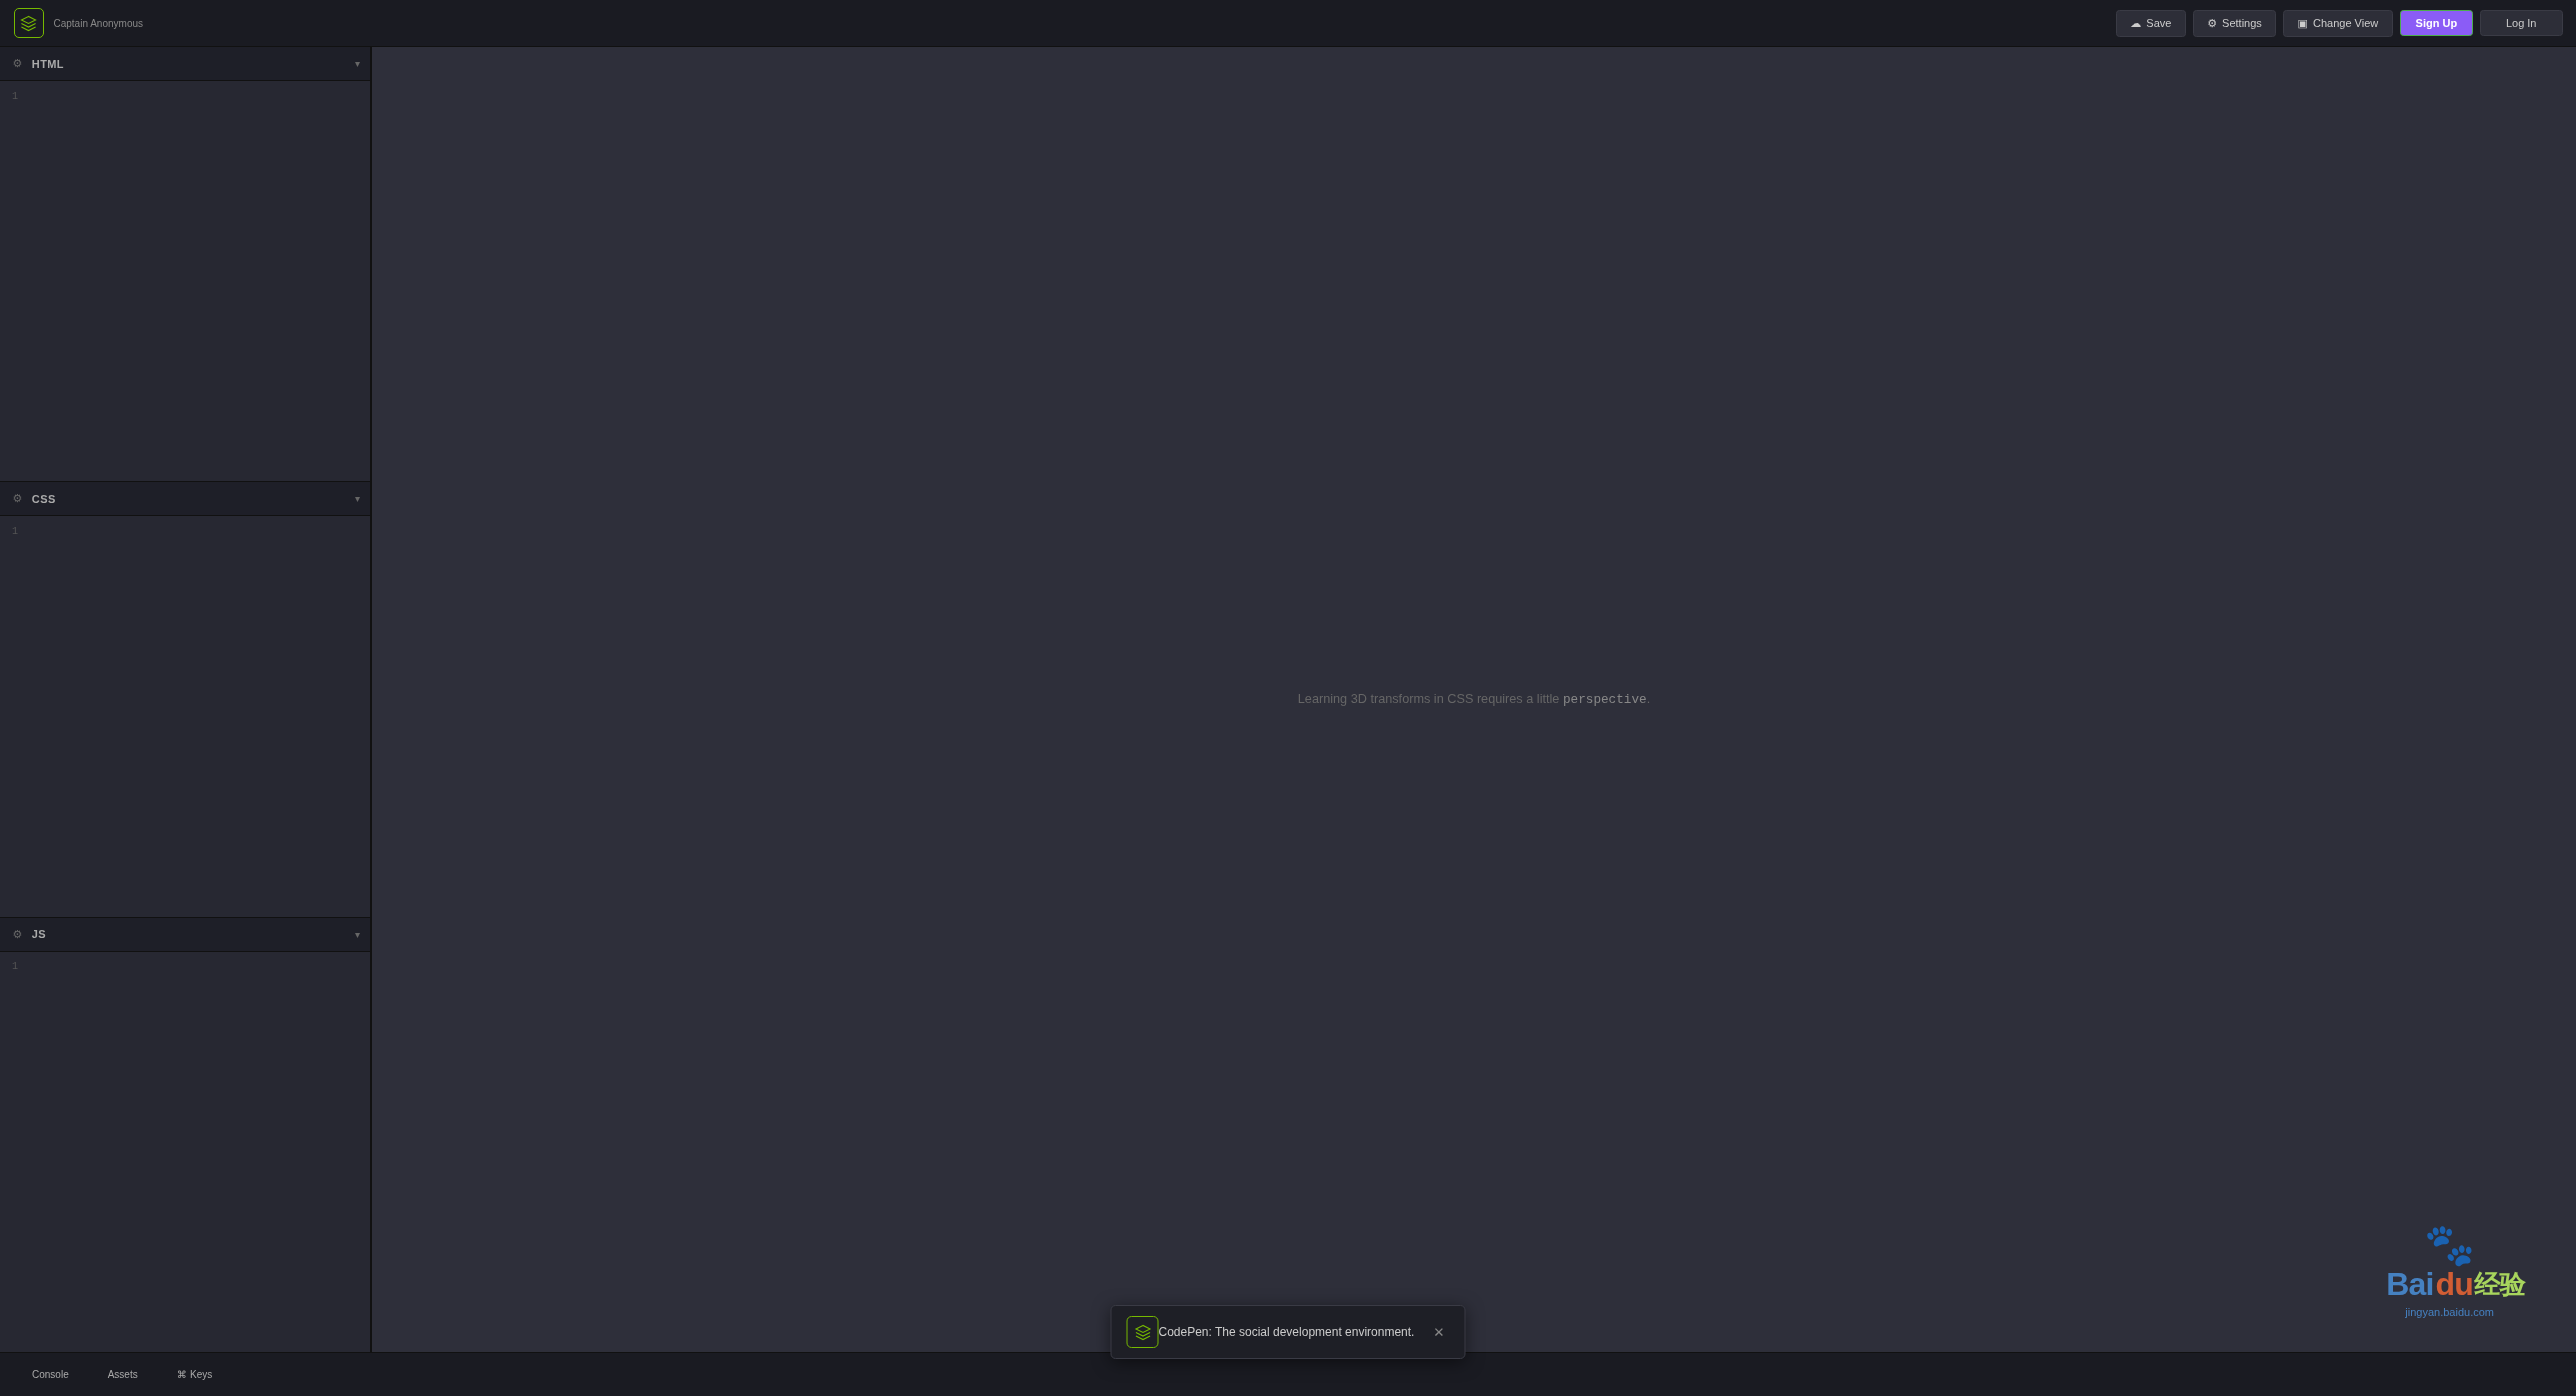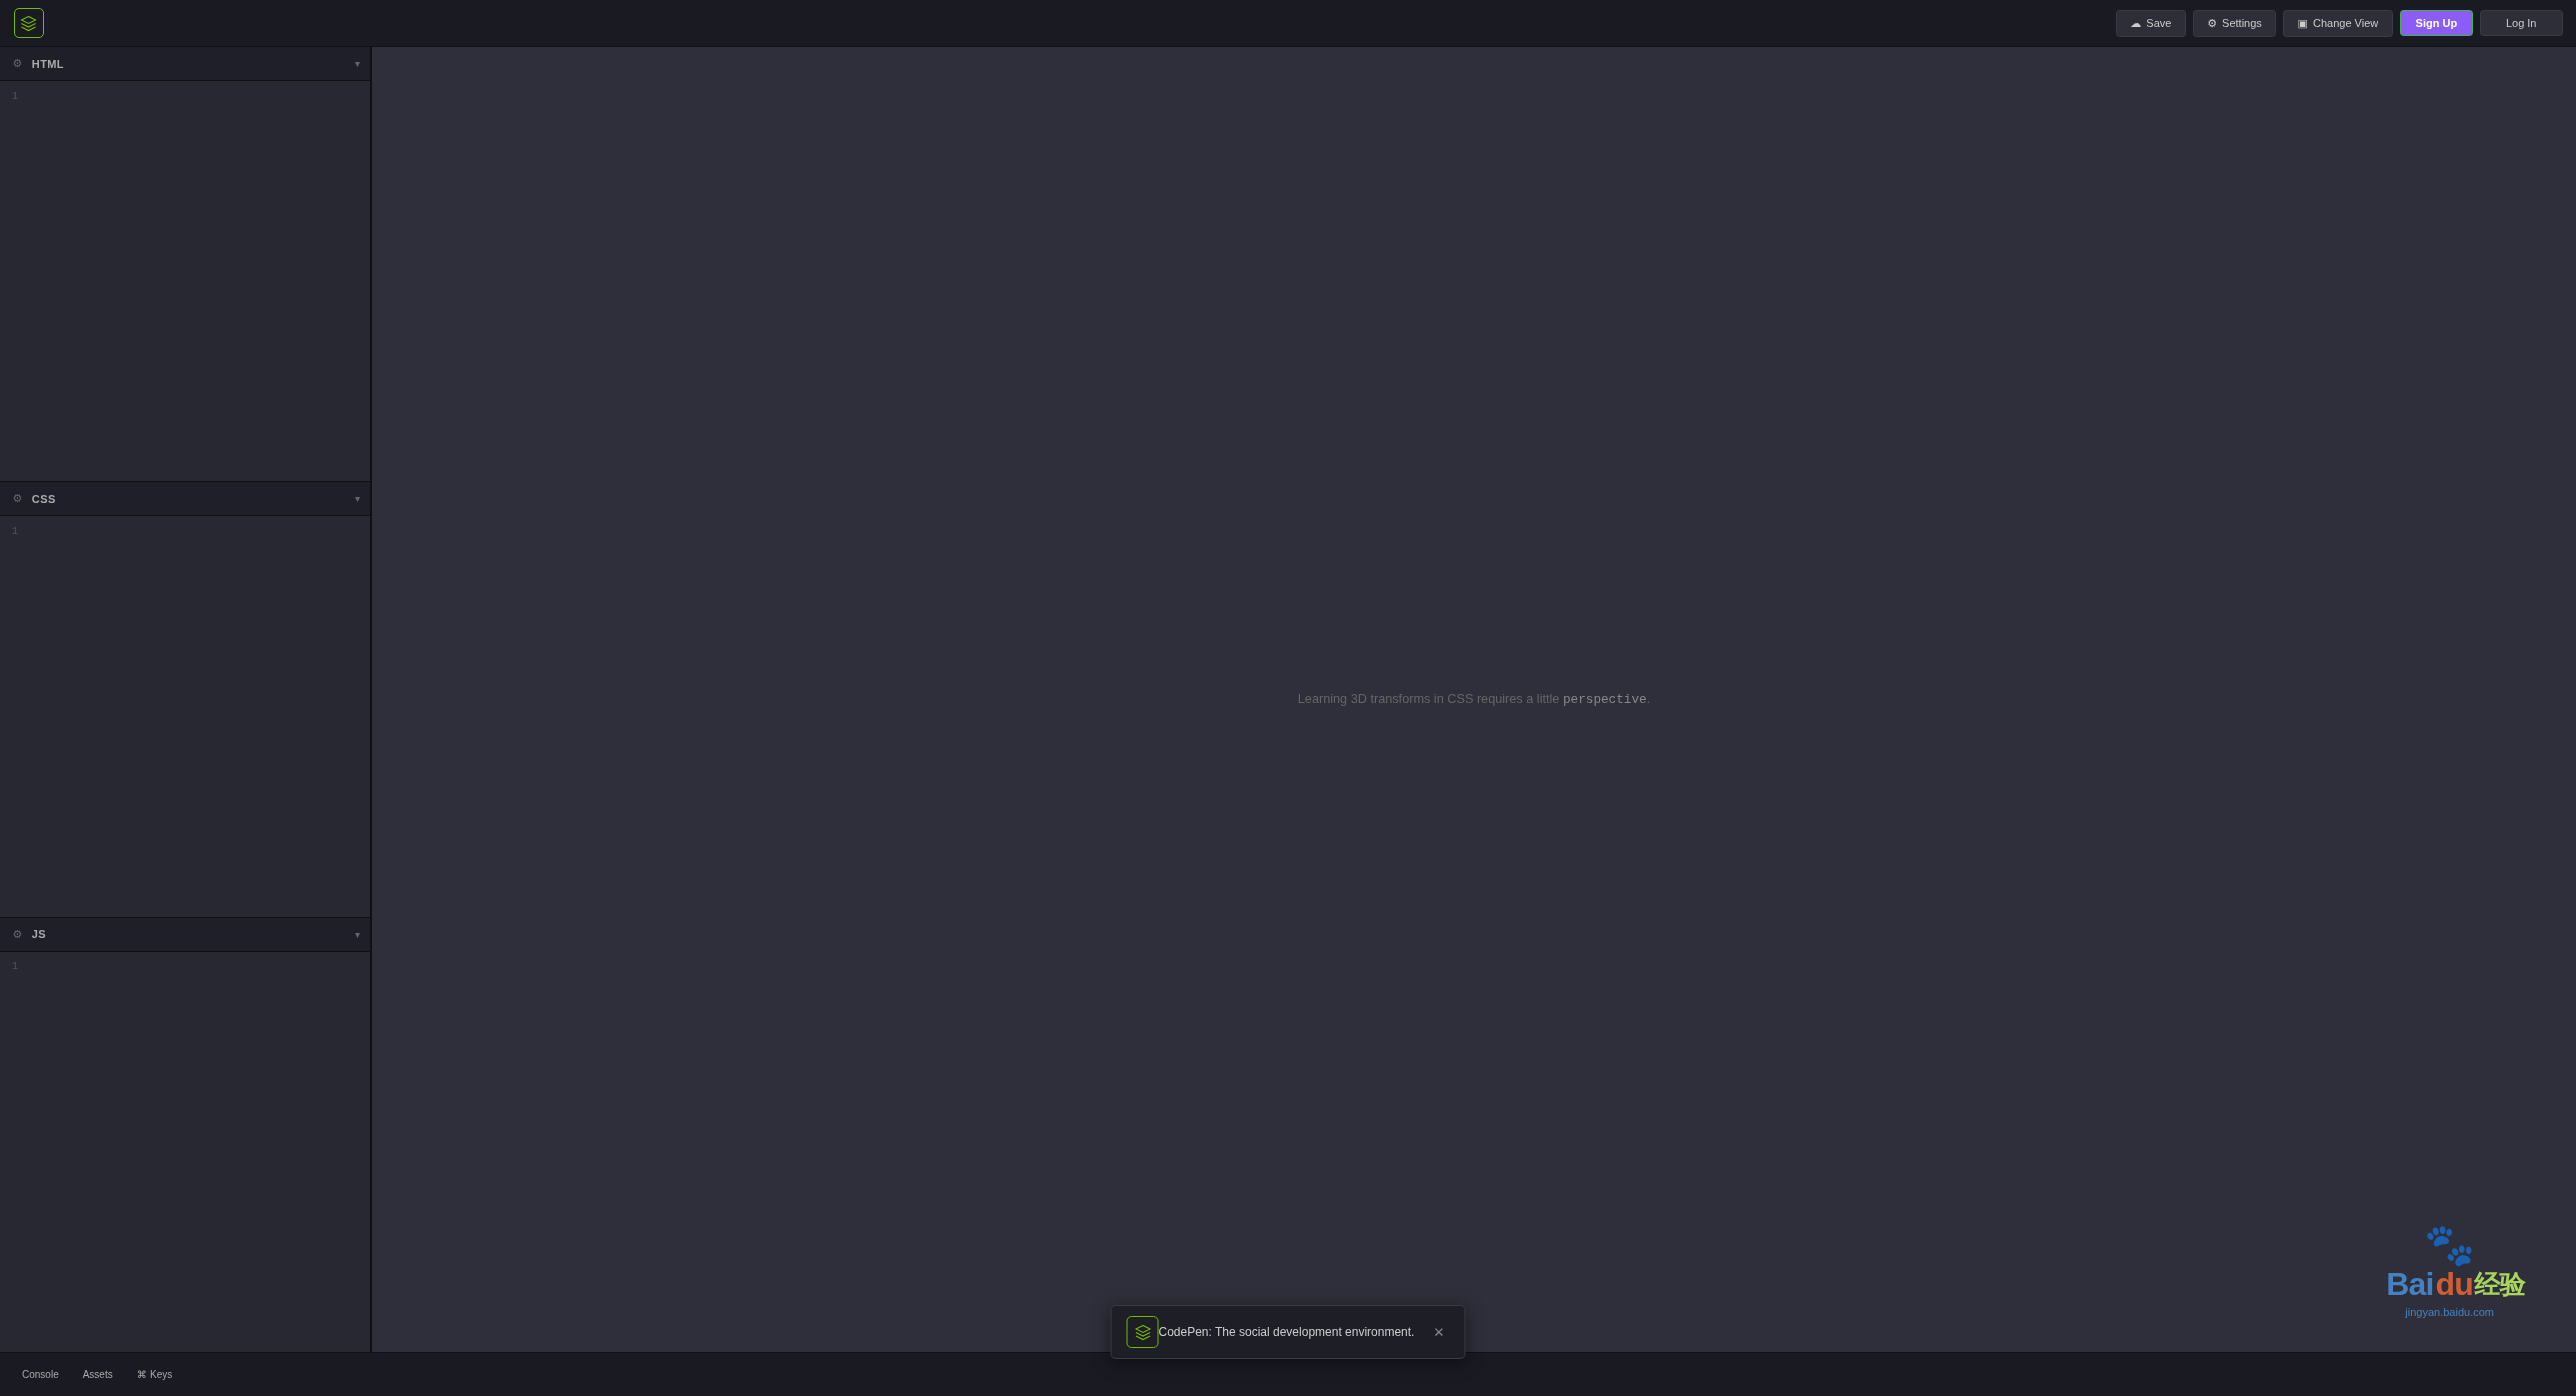--- a/index.html
+++ b/index.html
@@ -245,22 +245,22 @@
       color: #4a90d9;
       margin-top: 3.4px;
     }
 
     
     #bottom-bar {
       background: #1a1b22;
       height: 44px;
       display: flex;
       align-items: center;
-      padding: 0 10px;
-      gap: 0;
+      padding: 0 20px;
+      gap: 15px;
       border-top: 0.8px solid #111;
       flex-shrink: 0;
     }
 
     .bottom-tab {
       padding: 3.4px 12px;
       font-size: 10px;
       color: #aaa;
       cursor: pointer;
       border-radius: 2.5px;
@@ -329,20 +329,21 @@
 
 <div id="header">
   <div id="logo" class="cube-icon">
     <svg viewBox="0 0 24 24">
       <path d="M12 2L2 7l10 5 10-5-10-5z"></path>
       <path d="M2 17l10 5 10-5"></path>
       <path d="M2 12l10 5 10-5"></path>
     </svg>
   </div>
   <div id="title-area">
+    <div id="pen-author">Captain Anonymous</div>
   </div>
   <div id="header-actions">
     <button class="header-btn">
       <span>☁</span>
       <span>Save</span>
     </button>
     <button class="header-btn">
       <span>⚙</span>
       <span>Settings</span>
     </button>

